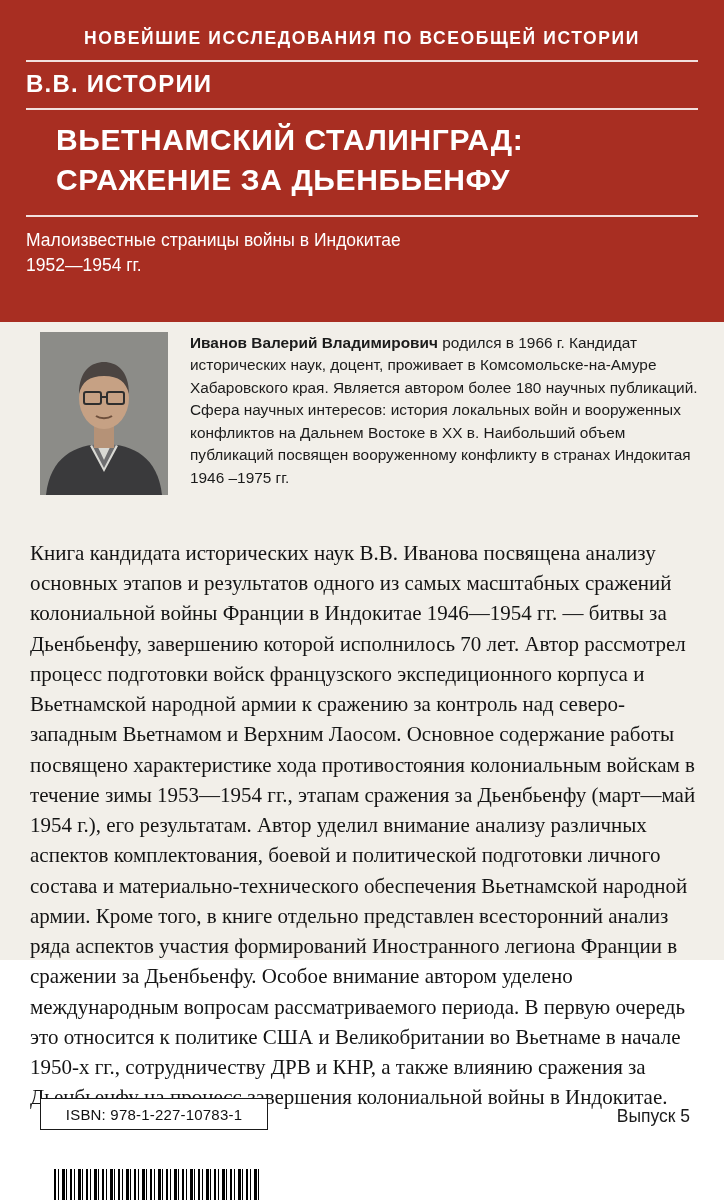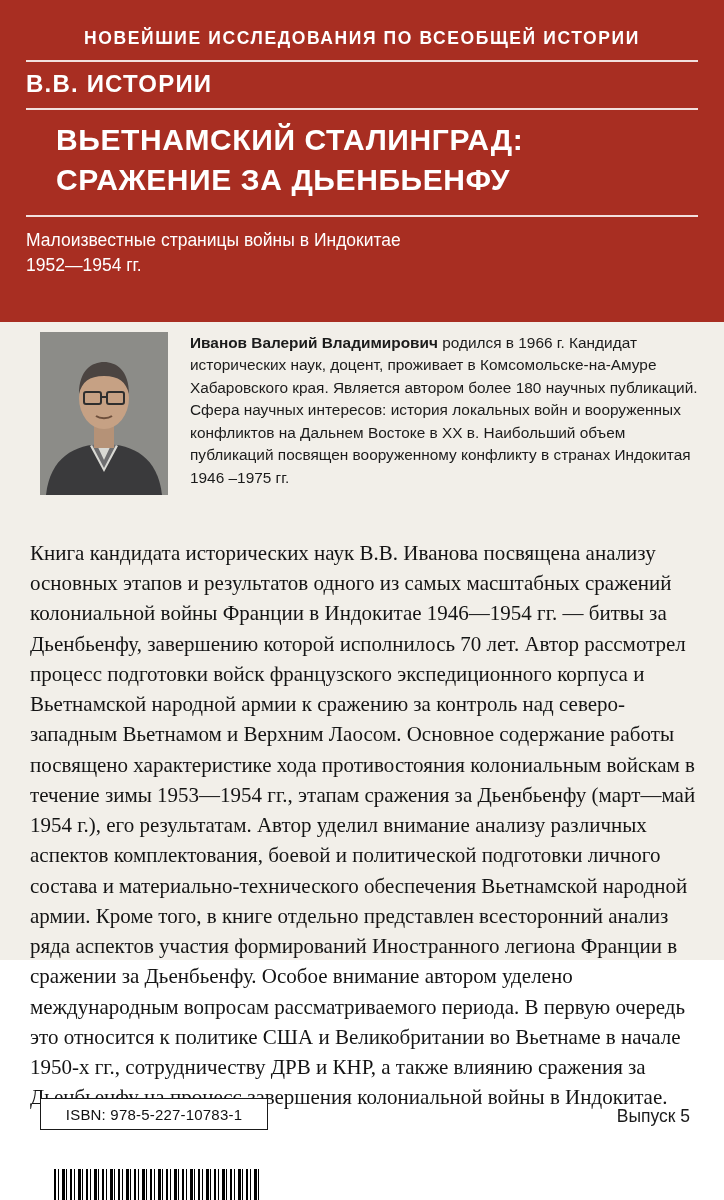--- a/index.html
+++ b/index.html
@@ -236,21 +236,21 @@
       </svg>
     </div>
     <div class="author-bio">
       <b>Иванов Валерий Владимирович</b><span> родился в 1966 г. Кандидат исторических наук, доцент, проживает в Комсомольске-на-Амуре Хабаровского края. Является автором более 180 научных публикаций. Сфера научных интересов: история локальных войн и вооруженных конфликтов на Дальнем Востоке в XX в. Наибольший объем публикаций посвящен вооруженному конфликту в странах Индокитая 1946 –1975 гг.</span>
     </div>
   </div>
 
   <div class="annotation">Книга кандидата исторических наук В.В. Иванова посвящена анализу основных этапов и результатов одного из самых масштабных сражений колониальной войны Франции в Индокитае 1946—1954 гг. — битвы за Дьенбьенфу, завершению которой исполнилось 70 лет. Автор рассмотрел процесс подготовки войск французского экспедиционного корпуса и Вьетнамской народной армии к сражению за контроль над северо-западным Вьетнамом и Верхним Лаосом. Основное содержание работы посвящено характеристике хода противостояния колониальным войскам в течение зимы 1953—1954 гг., этапам сражения за Дьенбьенфу (март—май 1954 г.), его результатам. Автор уделил внимание анализу различных аспектов комплектования, боевой и политической подготовки личного состава и материально-технического обеспечения Вьетнамской народной армии. Кроме того, в книге отдельно представлен всесторонний анализ ряда аспектов участия формирований Иностранного легиона Франции в сражении за Дьенбьенфу. Особое внимание автором уделено международным вопросам рассматриваемого периода. В первую очередь это относится к политике США и Великобритании во Вьетнаме в начале 1950-х гг., сотрудничеству ДРВ и КНР, а также влиянию сражения за Дьенбьенфу на процесс завершения колониальной войны в Индокитае.</div>
 
   <div class="isbn-box">
-    <span class="isbn-text">ISBN: 978-5-227-10783-1</span>
+    <span class="isbn-text">ISBN: 978-1-227-10783-1</span>
   </div>
   <div class="barcode">
     <div class="bars"></div>
     <div class="barcode-digits">9 785227 107831</div>
   </div>
   <div class="issue">Выпуск 5</div>
 
 </div>
 
 </body></html>

